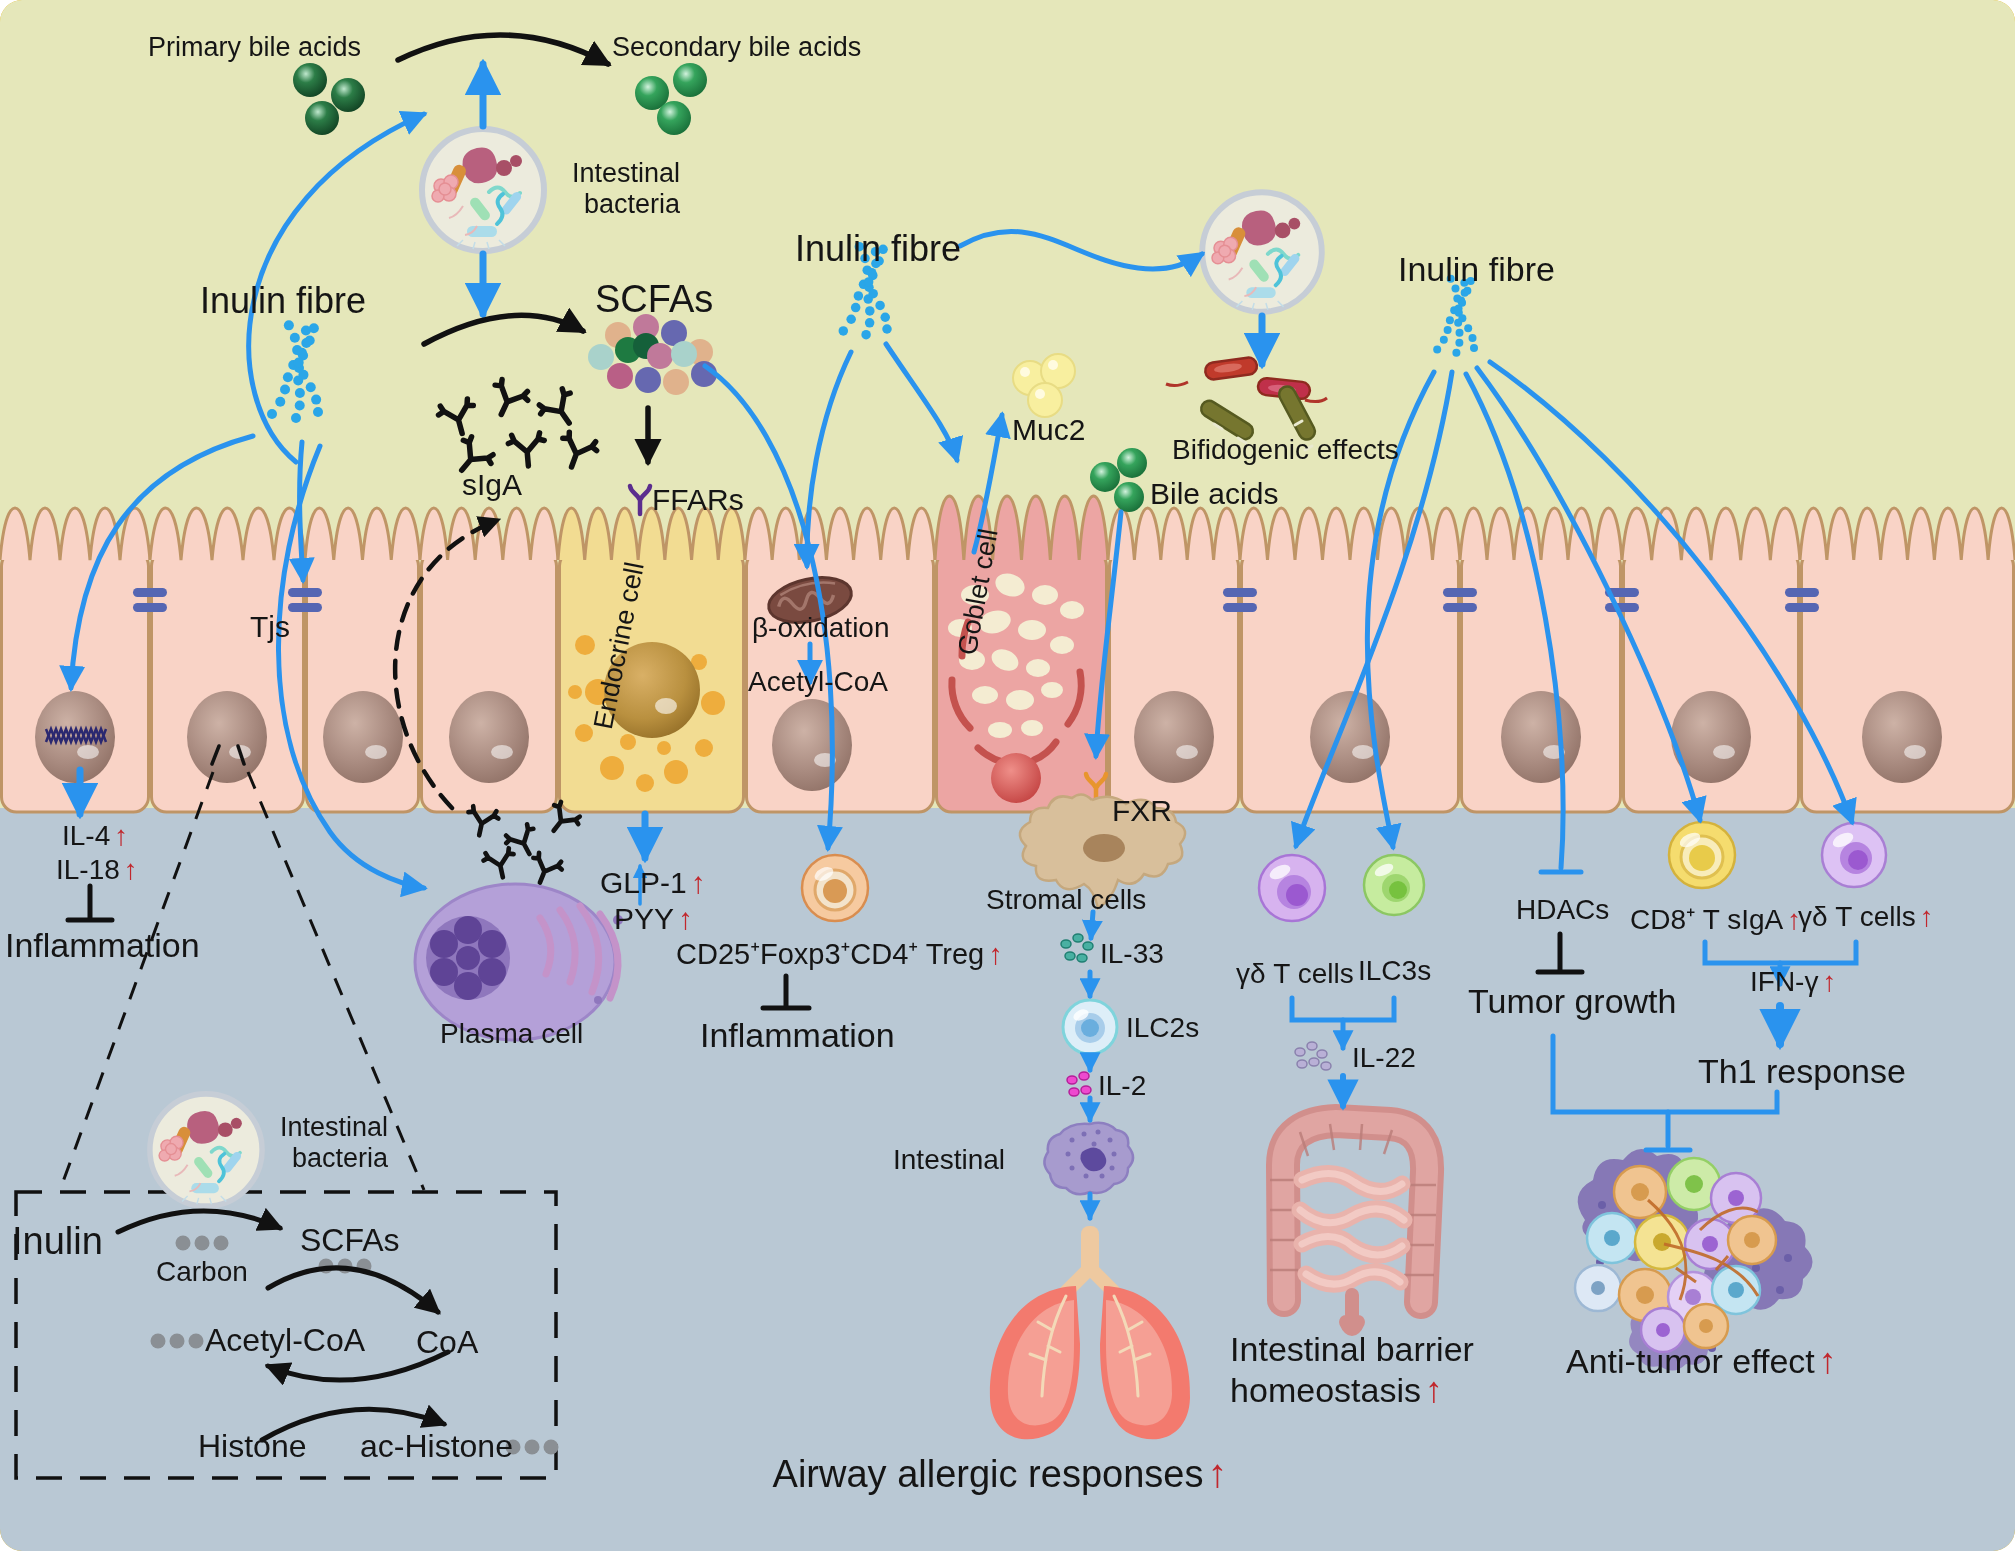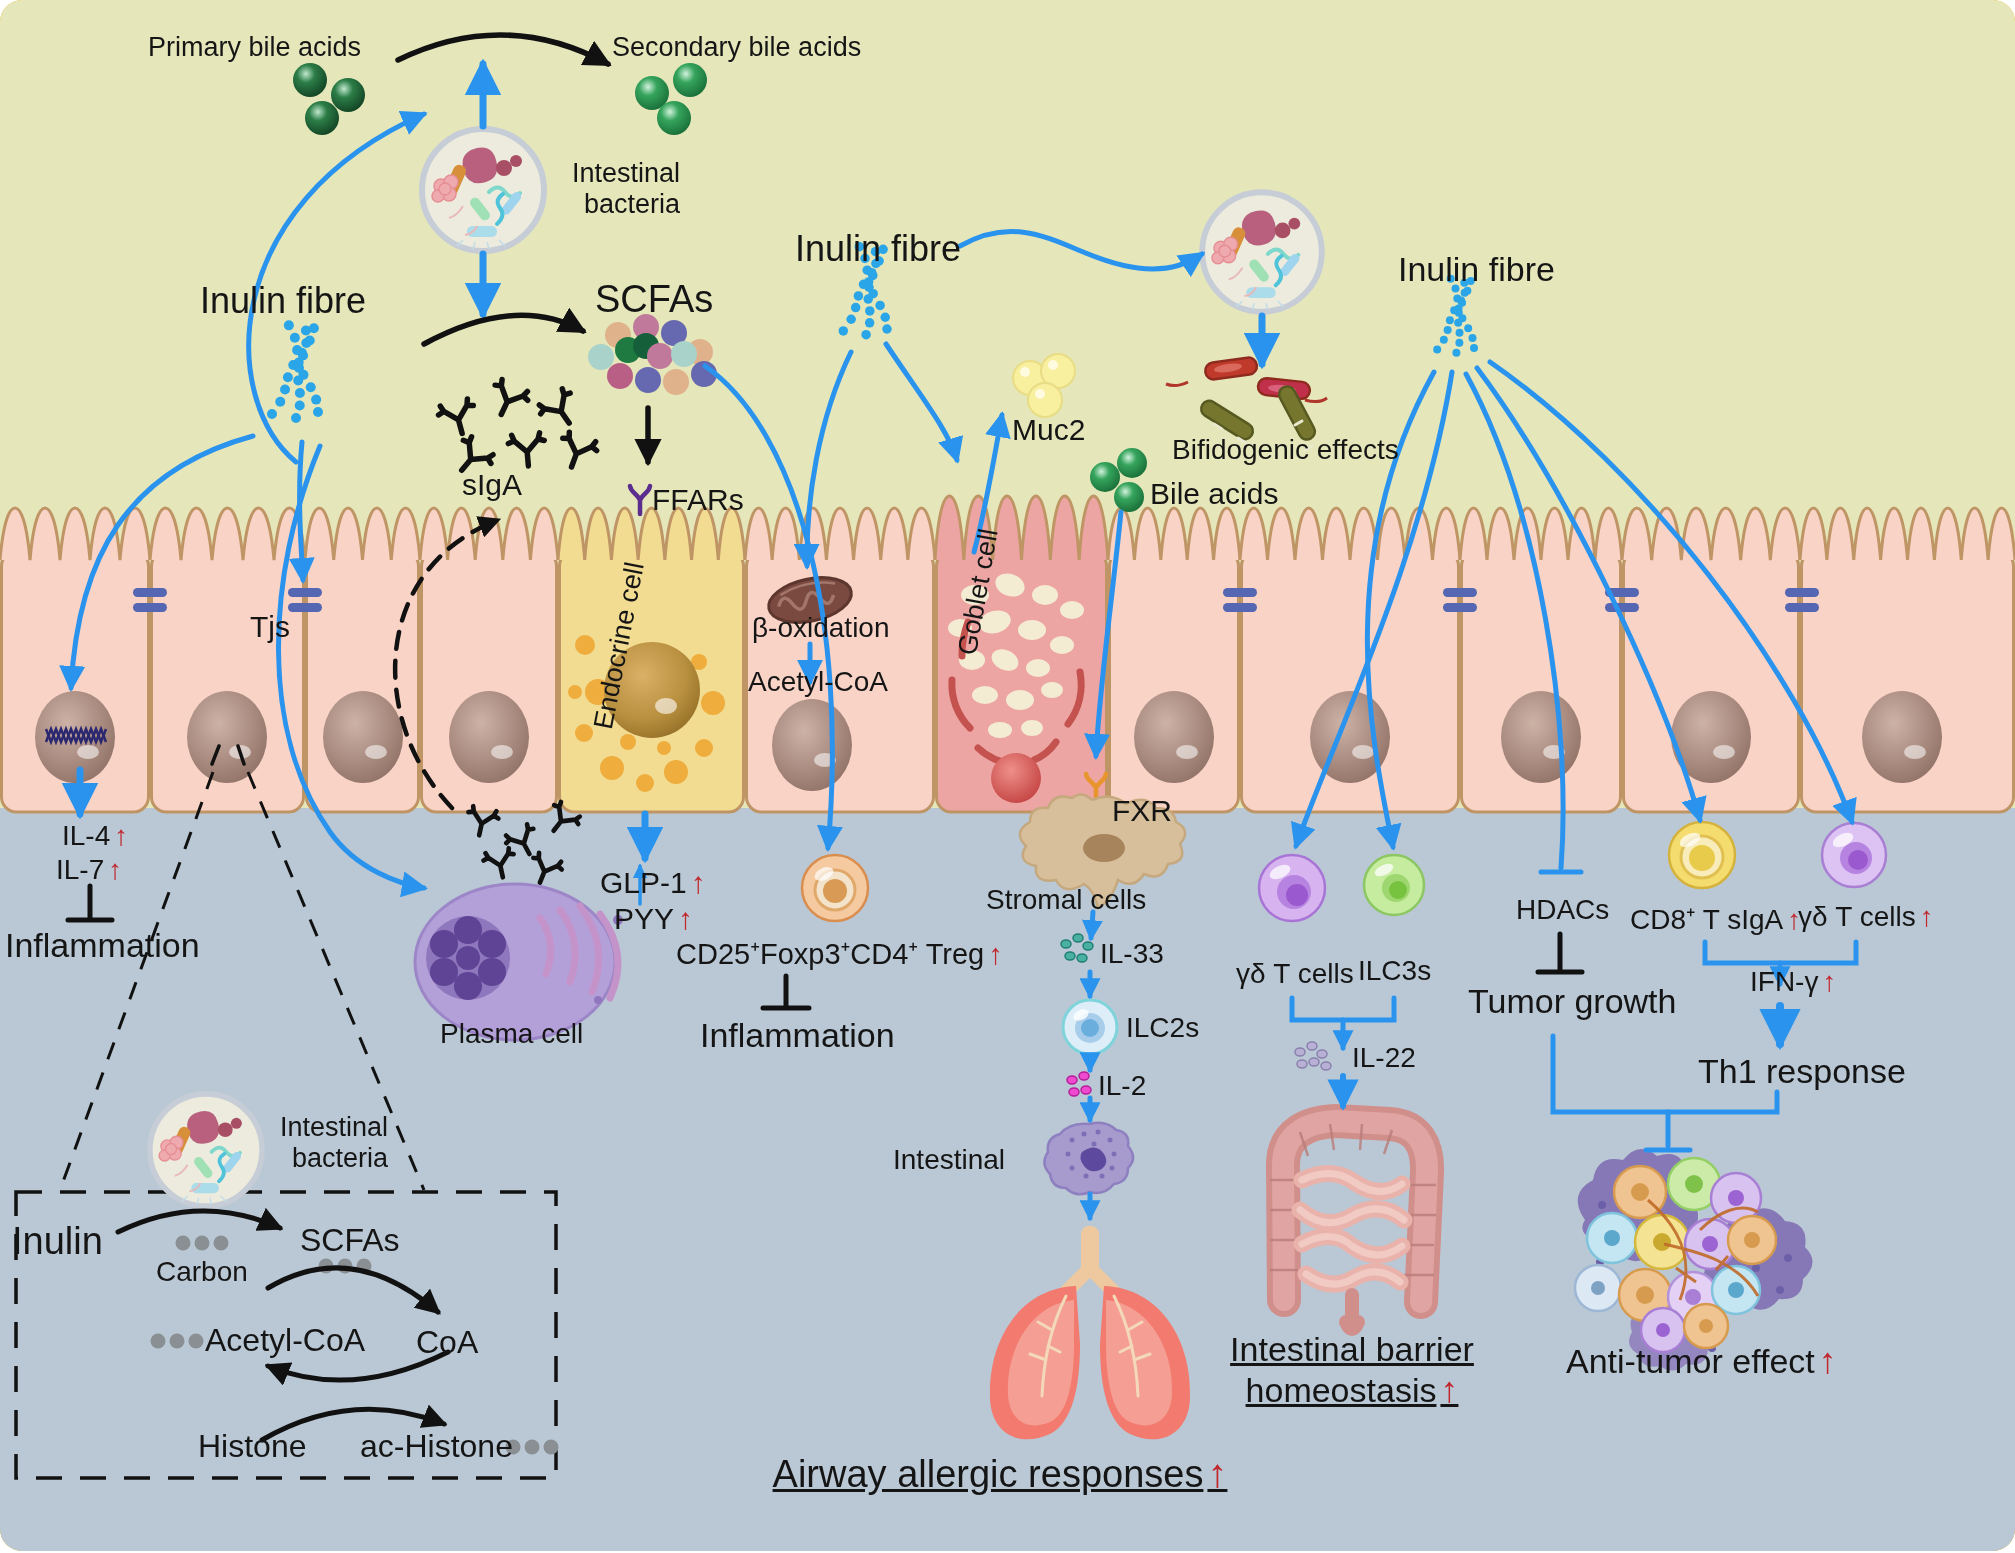--- a/index.html
+++ b/index.html
@@ -1,20 +1,20 @@
 <!DOCTYPE html>
 <html><head>
 <meta charset="utf-8">
 <style>
   html,body{margin:0;padding:0;background:#fff;}
   .stage{position:relative;width:2015px;height:1551px;font-family:"Liberation Sans",sans-serif;
          border-radius:22px;overflow:hidden;background:#eab308;}
   svg.scene{position:absolute;left:0;top:0;}
   .lbl{position:absolute;color:#151515;white-space:nowrap;line-height:1.15;}
-  .c{transform:translateX(-50%);text-align:center;text-decoration:underline;}
+  .c{transform:translateX(-50%);}
   .up{color:#c1272d;font-weight:bold;margin-left:4px;}
   .rot{transform-origin:0 0;}
   .two{white-space:normal;text-align:right;}
 </style>
 </head>
 <body>
 
 <div class="stage">
 <svg class="scene" width="2015" height="1553" viewBox="0 0 2015 1553">
   <defs>
@@ -657,21 +657,21 @@
 <div class="lbl" style="left:1150px;top:477px;font-size:30px">Bile acids</div>
 <div class="lbl" style="left:1172px;top:434px;font-size:28px">Bifidogenic effects</div>
 
 <div class="lbl" style="left:250px;top:610px;font-size:30px">Tjs</div>
 <div class="lbl rot" style="left:588px;top:726px;font-size:27px;transform:rotate(-79deg)">Endocrine cell</div>
 <div class="lbl rot" style="left:952px;top:652px;font-size:27px;transform:rotate(-80deg)">Goblet cell</div>
 <div class="lbl" style="left:752px;top:612px;font-size:28px">β-oxidation</div>
 <div class="lbl" style="left:748px;top:666px;font-size:28px">Acetyl-CoA</div>
 
 <div class="lbl" style="left:62px;top:820px;font-size:28px"><span>IL-4</span><span class="up">↑</span></div>
-<div class="lbl" style="left:56px;top:854px;font-size:28px"><span>IL-7</span><span class="up">↑</span></div>
+<div class="lbl" style="left:56px;top:854px;font-size:28px"><span>IL-18</span><span class="up">↑</span></div>
 <div class="lbl" style="left:5px;top:926px;font-size:34px">Inflammation</div>
 <div class="lbl" style="left:440px;top:1018px;font-size:28px">Plasma cell</div>
 <div class="lbl" style="left:600px;top:866px;font-size:30px"><span>GLP-1</span><span class="up">↑</span></div>
 <div class="lbl" style="left:614px;top:902px;font-size:30px"><span>PYY</span><span class="up">↑</span></div>
 <div class="lbl" style="left:676px;top:938px;font-size:29px"><span>CD25⁺Foxp3⁺CD4⁺ Treg</span><span class="up">↑</span></div>
 <div class="lbl" style="left:700px;top:1016px;font-size:34px">Inflammation</div>
 <div class="lbl" style="left:1112px;top:794px;font-size:30px">FXR</div>
 <div class="lbl" style="left:986px;top:884px;font-size:28px">Stromal cells</div>
 <div class="lbl" style="left:1100px;top:938px;font-size:28px">IL-33</div>
 <div class="lbl" style="left:1126px;top:1012px;font-size:28px">ILC2s</div>

